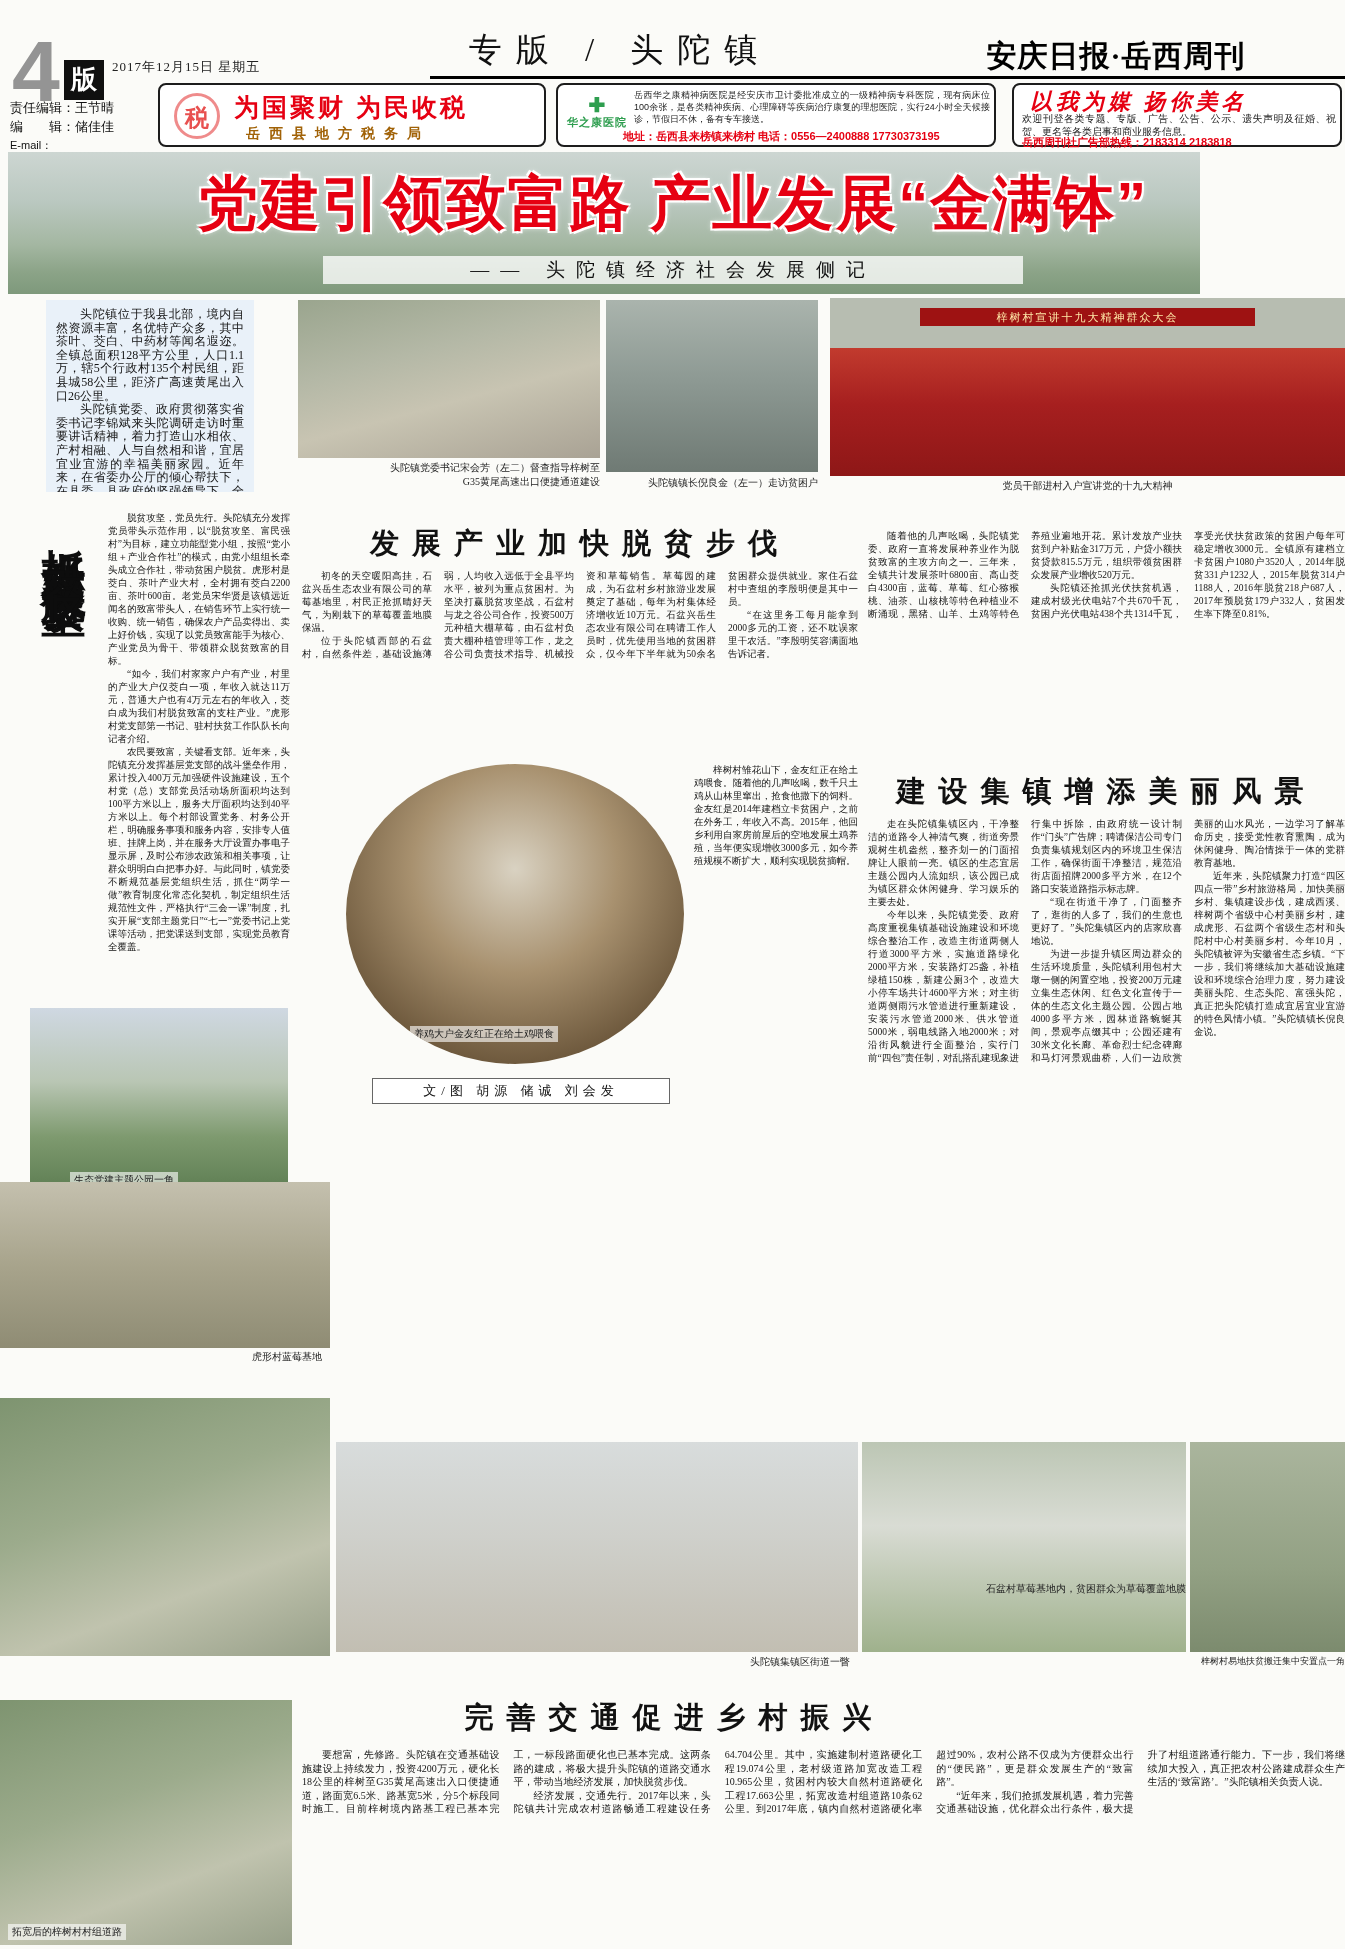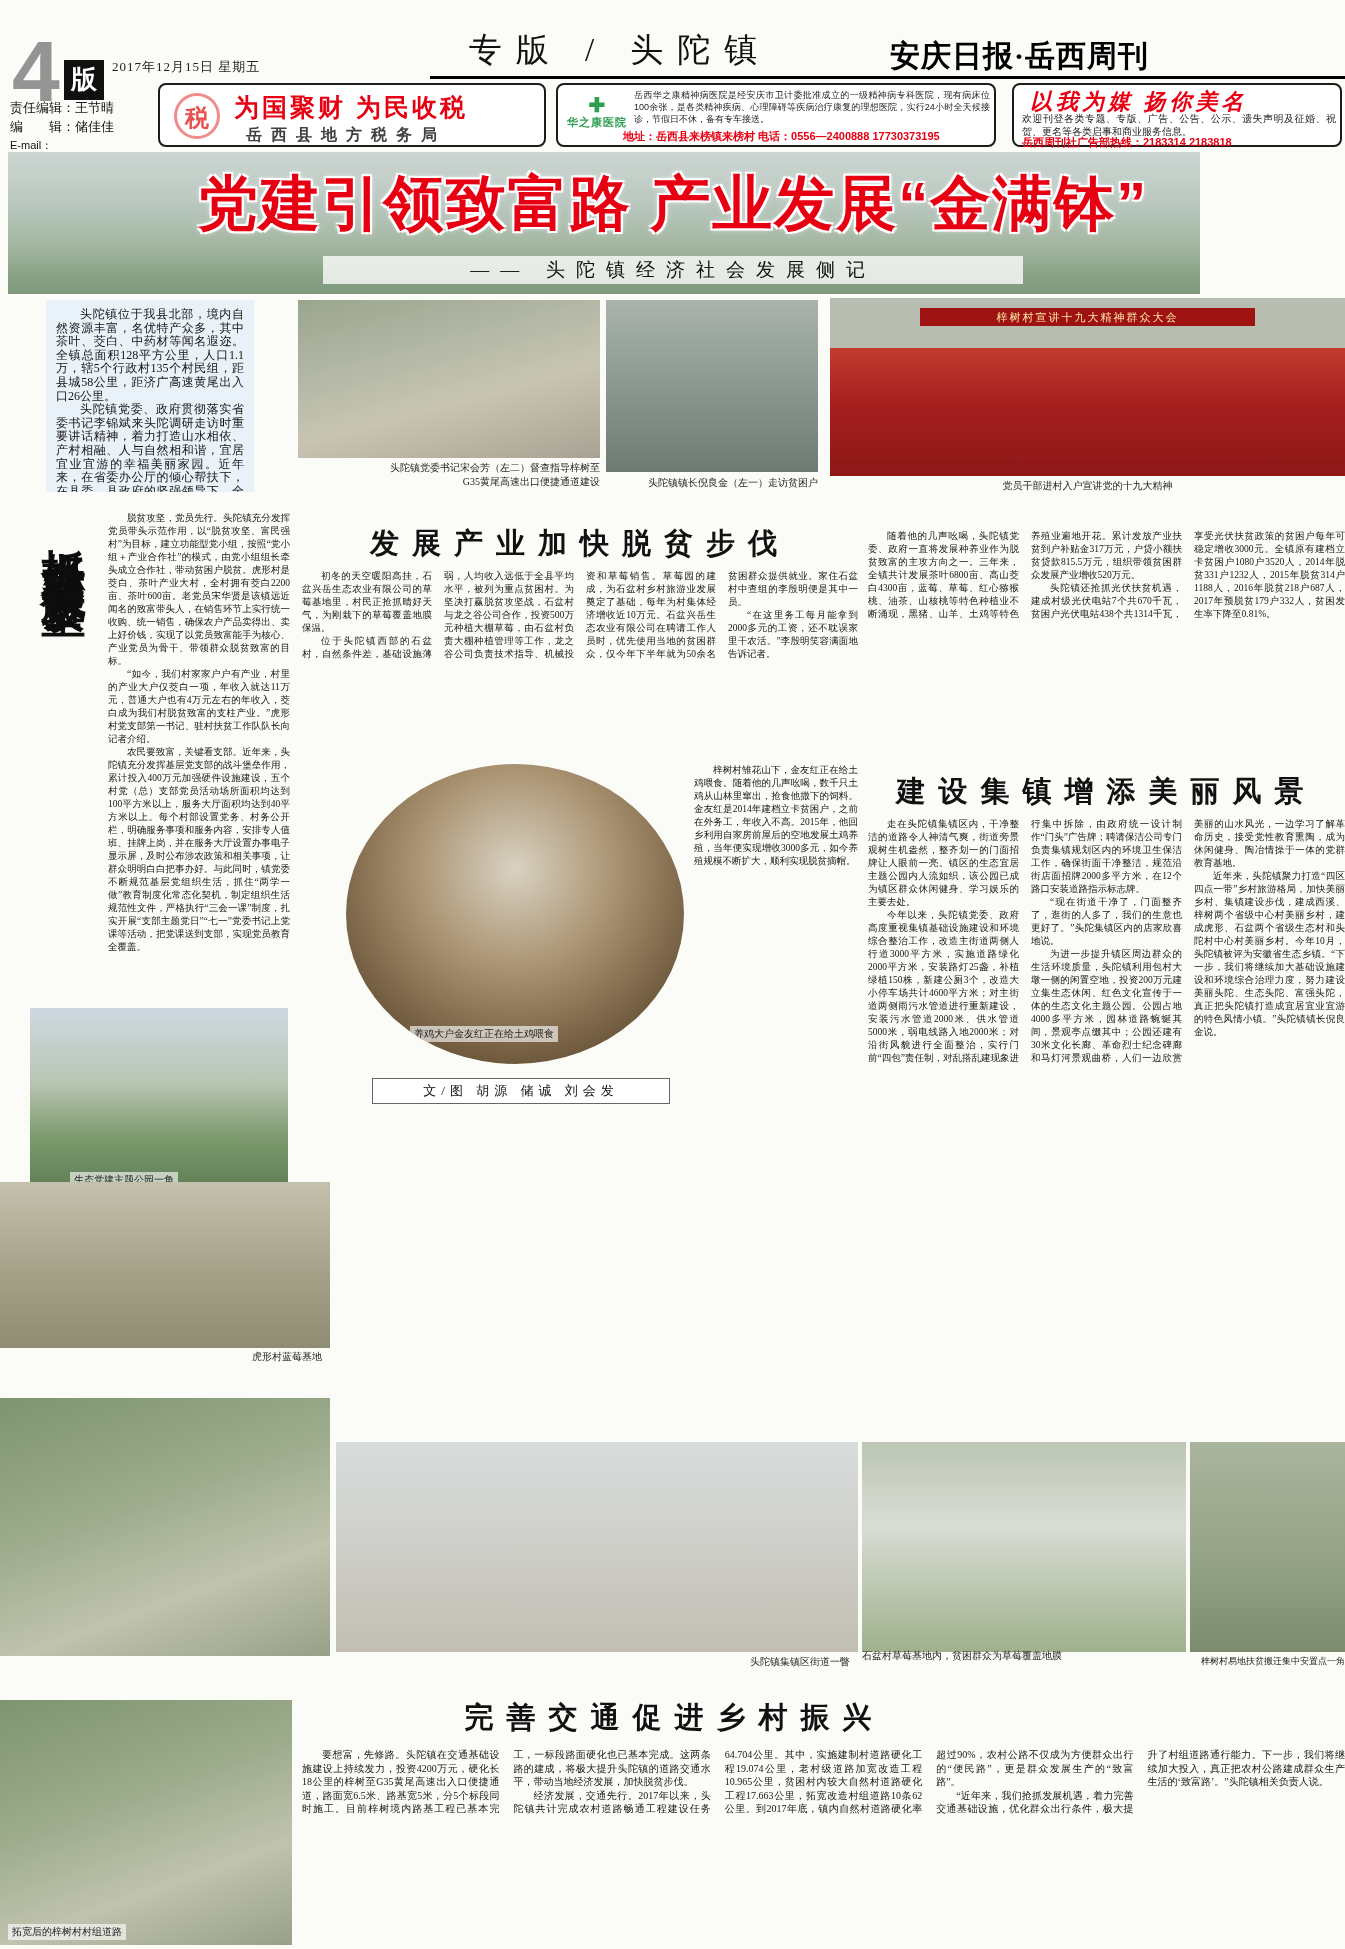--- a/index.html
+++ b/index.html
@@ -7,28 +7,28 @@
        font-family:"Liberation Sans",sans-serif;color:#1a1a1a;overflow:hidden;}
   .abs{position:absolute;}
   .serif{font-family:"Liberation Serif","DejaVu Serif",serif;}
   
   .pagenum{font-size:86px;font-weight:bold;color:#949494;line-height:1;}
   .banbox{width:40px;height:40px;background:#101010;color:#fff;text-align:center;
           line-height:40px;font-size:26px;font-weight:bold;}
   .dateline{font-size:13px;color:#222;letter-spacing:1px;}
   .edline{font-size:13px;color:#111;line-height:19px;}
   .sectitle{font-size:33px;letter-spacing:14px;color:#111;text-align:center;font-weight:500;}
-  .masthead{font-size:30px;font-weight:bold;color:#000;text-align:left;letter-spacing:1px;}
+  .masthead{font-size:30px;font-weight:bold;color:#000;text-align:center;letter-spacing:1px;}
   .rule{background:#000;}
   
   .adbox{border:2px solid #1c1c1c;border-radius:8px;background:#fff;box-sizing:border-box;}
   .taxlogo{width:46px;height:46px;border:3px solid #ef8b8b;border-radius:50%;color:#e8504f;
            text-align:center;line-height:44px;font-size:24px;font-weight:bold;box-sizing:border-box;}
   .taxslogan{font-size:25px;font-weight:900;color:#e60012;letter-spacing:3px;white-space:nowrap;}
-  .taxorg{font-size:16px;font-weight:bold;color:#404040;letter-spacing:9px;white-space:nowrap;}
+  .taxorg{font-size:14px;font-weight:bold;color:#a16207;letter-spacing:9px;white-space:nowrap;}
   .hosptext{font-size:9px;line-height:12px;color:#222;text-align:justify;}
   .hospred{font-size:11px;font-weight:bold;color:#e60012;white-space:nowrap;}
   .hosplogo{color:#2e9e4f;text-align:center;}
   .hospcross{font-size:20px;font-weight:900;line-height:20px;}
   .hospname{font-size:11px;font-weight:bold;letter-spacing:1px;}
   .mediaslogan{font-size:22px;font-weight:bold;font-style:italic;color:#e60012;
                letter-spacing:4px;white-space:nowrap;}
   .mediabody{font-size:10px;line-height:13px;color:#222;text-align:justify;}
   .mediahot{font-size:11px;font-weight:bold;color:#e60012;}
   
@@ -173,21 +173,21 @@
 <div class="abs photo ph-hill" style="left:0;top:1398px;width:330px;height:258px;"></div>
 
 <div class="abs photo ph-hill" style="left:0;top:1700px;width:292px;height:245px;">
   <div class="abs cap capover" style="left:8px;bottom:5px;">拓宽后的梓树村村组道路</div>
 </div>
 
 <div class="abs photo ph-street" style="left:336px;top:1442px;width:522px;height:210px;"></div>
 <div class="abs cap" style="left:336px;top:1655px;width:514px;text-align:right;">头陀镇集镇区街道一瞥</div>
 
 <div class="abs photo ph-straw" style="left:862px;top:1442px;width:324px;height:210px;"></div>
-<div class="abs cap" style="left:862px;top:1649px;width:324px;text-align:left;">石盆村草莓基地内，贫困群众为草莓覆盖地膜</div>
+<div class="abs cap" style="left:862px;top:1582px;width:324px;text-align:right;">石盆村草莓基地内，贫困群众为草莓覆盖地膜</div>
 
 <div class="abs photo ph-settle" style="left:1190px;top:1442px;width:155px;height:210px;"></div>
 <div class="abs cap" style="left:1188px;top:1655px;width:157px;text-align:right;font-size:9px;">梓树村易地扶贫搬迁集中安置点一角</div>
 
 <div class="abs secthead" style="left:302px;top:1698px;width:745px;">完善交通促进乡村振兴</div>
 <div class="abs art cols5" style="left:302px;top:1748px;width:1043px;height:198px;font-size:10px;line-height:13.5px;">
   <p>要想富，先修路。头陀镇在交通基础设施建设上持续发力，投资4200万元，硬化长18公里的梓树至G35黄尾高速出入口便捷通道，路面宽6.5米、路基宽5米，分5个标段同时施工。目前梓树境内路基工程已基本完工，一标段路面硬化也已基本完成。这两条路的建成，将极大提升头陀镇的道路交通水平，带动当地经济发展，加快脱贫步伐。</p>
   <p>经济发展，交通先行。2017年以来，头陀镇共计完成农村道路畅通工程建设任务64.704公里。其中，实施建制村道路硬化工程19.074公里，老村级道路加宽改造工程10.965公里，贫困村内较大自然村道路硬化工程17.663公里，拓宽改造村组道路10条62公里。到2017年底，镇内自然村道路硬化率超过90%，农村公路不仅成为方便群众出行的“便民路”，更是群众发展生产的“致富路”。</p>
   <p>“近年来，我们抢抓发展机遇，着力完善交通基础设施，优化群众出行条件，极大提升了村组道路通行能力。下一步，我们将继续加大投入，真正把农村公路建成群众生产生活的‘致富路’。”头陀镇相关负责人说。</p>
 </div>

